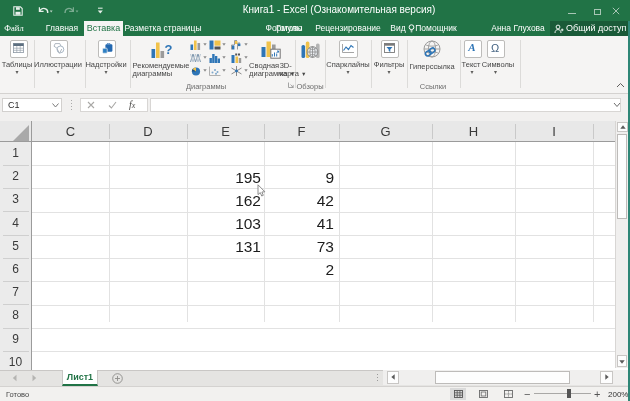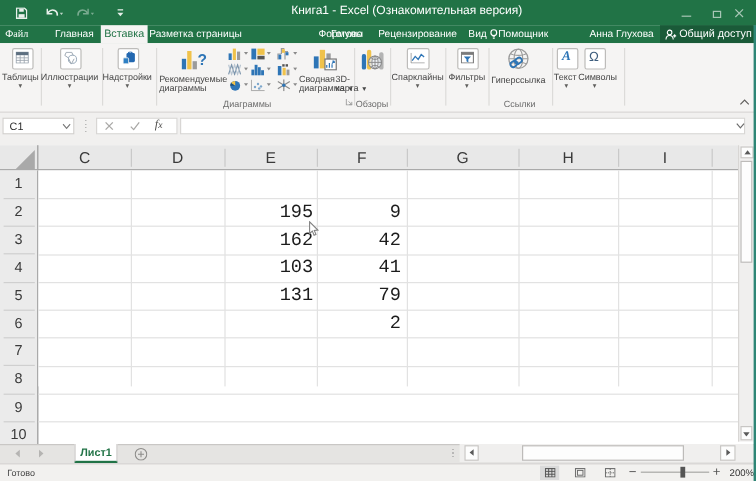--- a/index.html
+++ b/index.html
@@ -328,21 +328,21 @@
       <div class="rhsep" style="top:46px"></div>
  <div class="rhsep" style="top:69px"></div>
       <div class="rhsep" style="top:93px"></div>
  <div class="rhsep" style="top:116px"></div>
       <div class="rhsep" style="top:139px"></div>
  <div class="rhsep" style="top:162px"></div>
       <div class="rhsep" style="top:186px"></div>
  <div class="rhsep" style="top:209px"></div>
 </div>
 
-<div class="ab" style="left:32px;top:142px;width:583px;height:180px;background:#fff;font-family:Liberation Mono, monospace;">
+<div class="ab" style="left:32px;top:142px;width:583px;height:180px;background:#fff;">
  <div class="vline" style="left:77px"></div>
  <div class="vline" style="left:155px"></div>
  <div class="vline" style="left:232px"></div>
  <div class="vline" style="left:307px"></div>
  <div class="vline" style="left:400px"></div>
  <div class="vline" style="left:483px"></div>
  <div class="vline" style="left:561px"></div>
  <div class="hline" style="top:23px"></div>
  <div class="hline" style="top:46px"></div>
  <div class="hline" style="top:70px"></div>
@@ -352,21 +352,21 @@
  <div class="hline" style="top:163px"></div>
  <div class="hline" style="top:186px"></div>
  <div class="hline" style="top:209px"></div>
  <div class="cell" style="left:158px;top:23.5px;">195</div>
  <div class="cell" style="left:158px;top:46.7px;">162</div>
  <div class="cell" style="left:158px;top:69.9px;">103</div>
  <div class="cell" style="left:158px;top:93.1px;text-align:right;">131</div>
  <div class="cell" style="left:231px;top:23.5px;">9</div>
  <div class="cell" style="left:231px;top:46.7px;">42</div>
  <div class="cell" style="left:231px;top:69.9px;">41</div>
- <div class="cell" style="left:231px;top:93.1px;">79</div>
+ <div class="cell" style="left:231px;top:93.1px;">73</div>
  <div class="cell" style="left:231px;top:116.3px;">2</div>
 </div>
 
 <svg class="ab" style="left:256.5px;top:184px" width="10" height="14" viewBox="0 0 10 14">
  <path d="M1 0.8 L1 10.6 L3.3 8.6 L4.7 12 L6.3 11.3 L4.9 8 L7.9 7.8 Z" fill="#fff" stroke="#808080" stroke-width="0.9"></path>
 </svg>
 
 <div class="ab" style="left:615px;top:121px;width:13px;height:247px;background:#f0efee;border-left:1px solid #d8d6d4;box-sizing:border-box;"></div>
 <div class="ab" style="left:617px;top:121.5px;width:10.5px;height:10px;background:#fdfdfd;border:1px solid #c8c6c4;box-sizing:border-box;"></div>
 <svg class="ab" style="left:619.5px;top:124.5px" width="6" height="4" viewBox="0 0 6 4">

